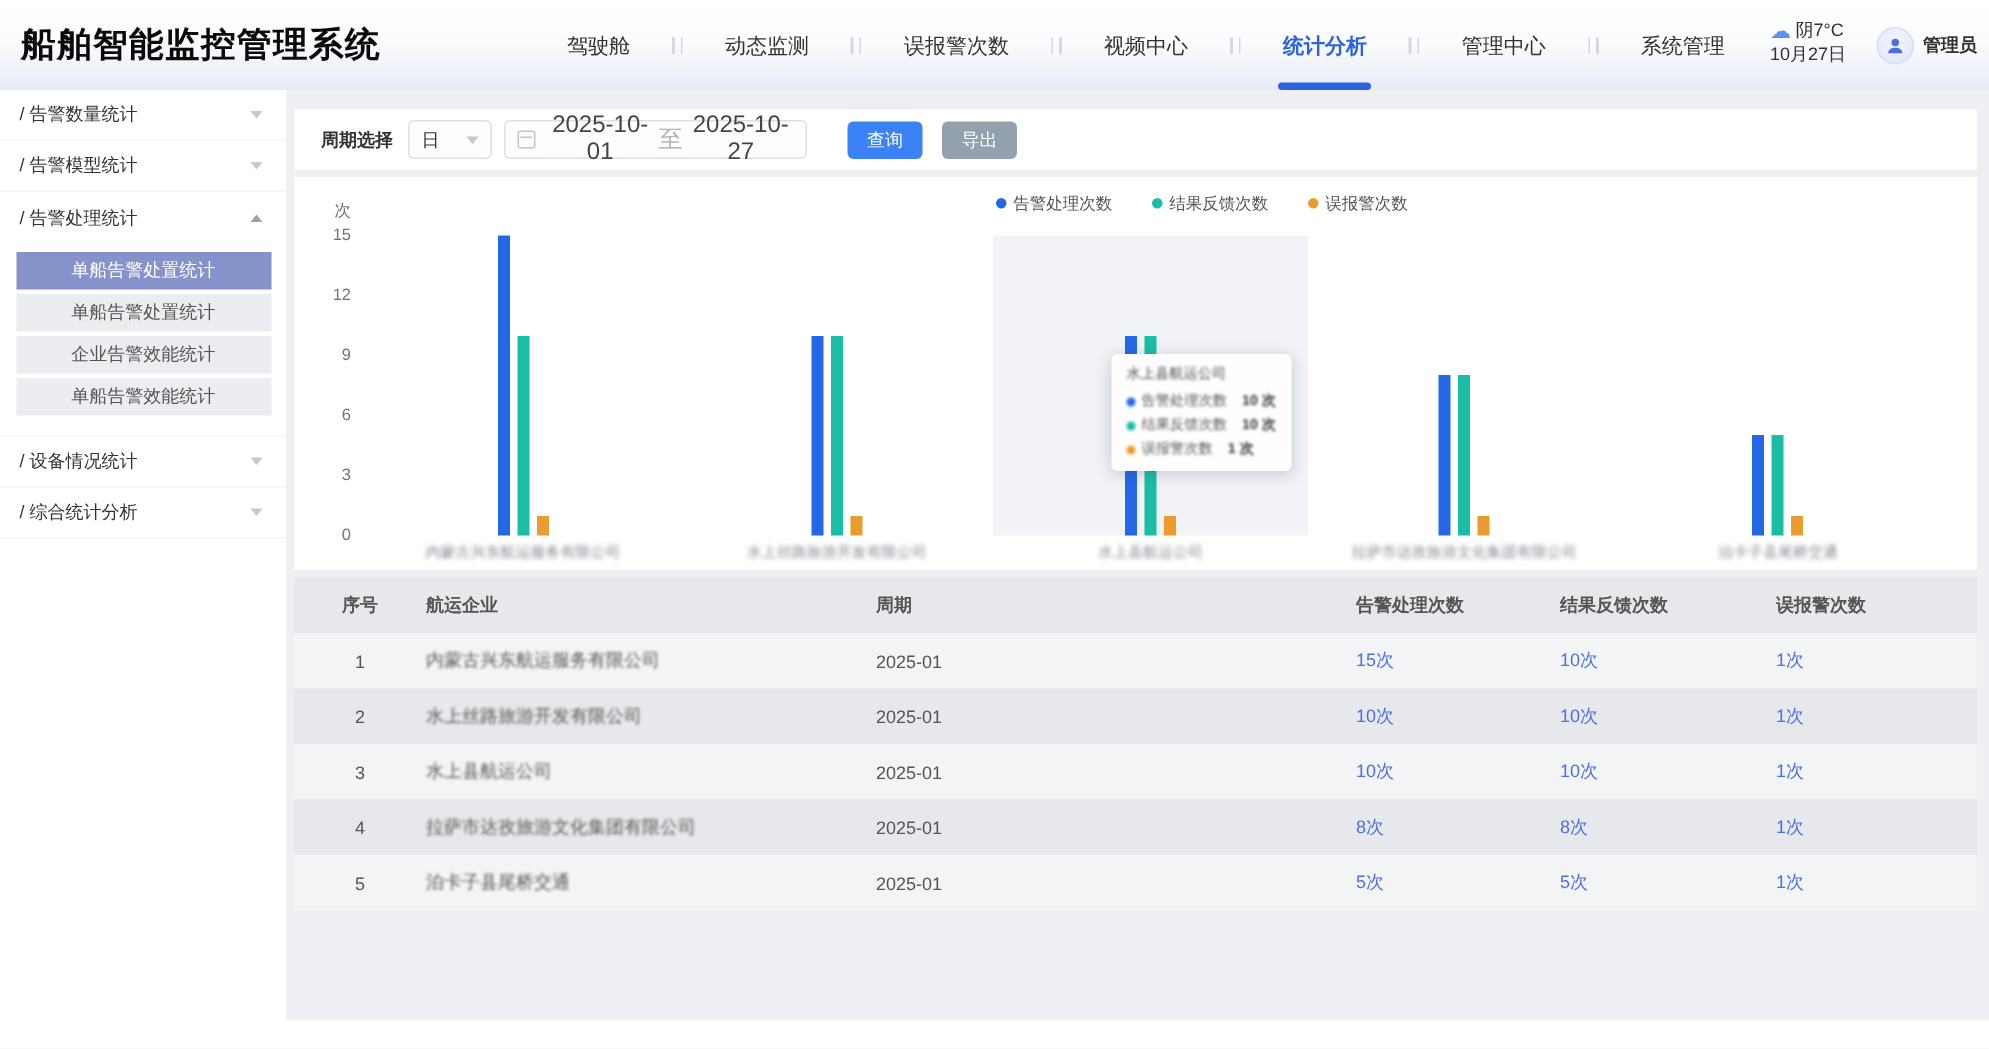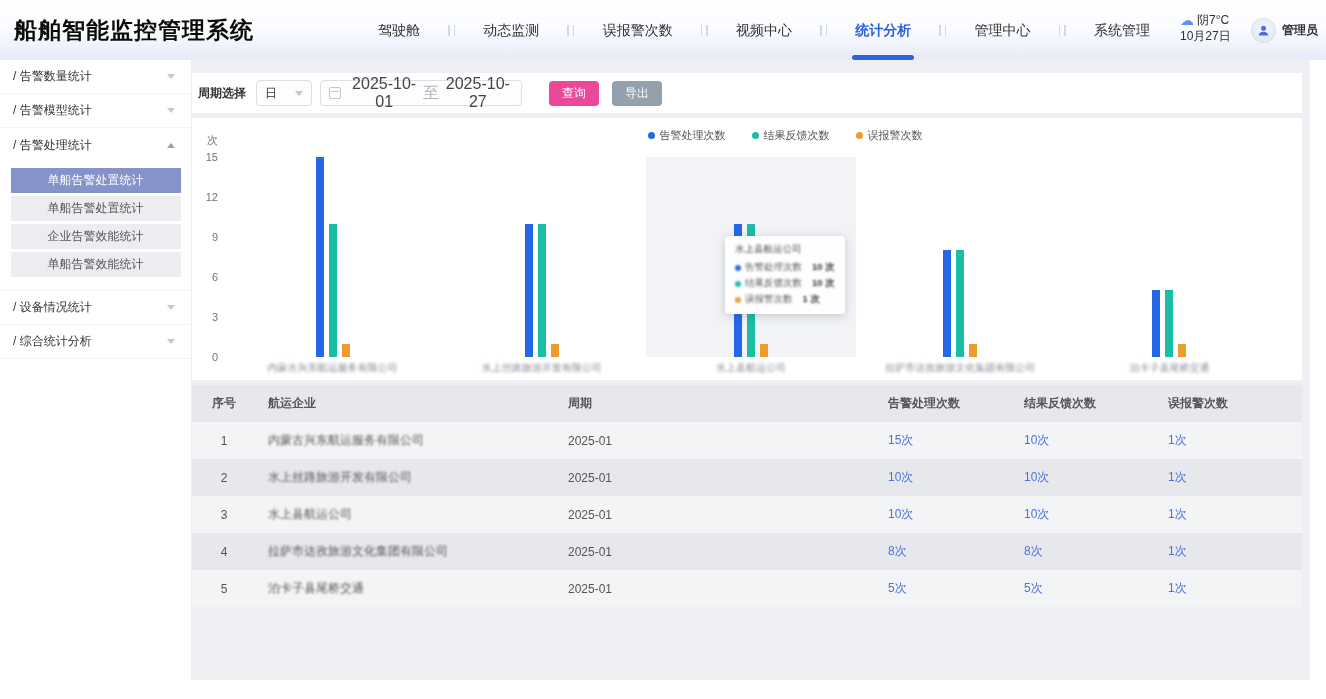--- a/index.html
+++ b/index.html
@@ -49,40 +49,40 @@
   .side-sub-wrap { padding:6px 0 10px 0; border-bottom:1px solid #f3f4f7; }
   .side-sub { width:170px; margin:0 auto 3px auto; height:25px; line-height:25px;
               text-align:center; font-size:12px; color:#555; background:#ebedf0;
               cursor:pointer; }
   .side-sub.active { background:#8692ca; color:#ffffff; }
   .chev { width:0; height:0; border-left:4px solid transparent; border-right:4px solid transparent; }
   .chev.down { border-top:5px solid #c4c8d2; }
   .chev.up { border-bottom:5px solid #9aa0ad; }
 
   
-  .main { position:absolute; left:176px; top:60px; width:1134px; height:620px;
+  .main { position:absolute; left:192px; top:60px; width:1134px; height:620px;
           background:#edeff2; }
   .card { position:absolute; left:4px; width:1122px; background:#ffffff; }
   .toolbar { top:13px; height:40px; display:flex; align-items:center; gap:0; padding-left:18px; }
   .tb-label { font-size:12px; color:#333; font-weight:bold; margin-right:10px; }
   .select { width:56px; height:26px; border:1px solid #dcdfe6; border-radius:4px;
             background:#fdfdfe; display:flex; align-items:center; justify-content:space-between;
             padding:0 8px; font-size:12px; color:#333; cursor:pointer; margin-right:8px; }
   .daterange { width:202px; height:26px; border:1px solid #dcdfe6; border-radius:4px;
                background:#fdfdfe; display:flex; align-items:center; gap:0; padding:0 8px;
                font-size:16px; color:#444; cursor:pointer; }
   .calendar-icon { width:12px; height:12px; border:1px solid #c0c4cc; border-radius:2px;
                    position:relative; margin-right:8px; flex:none; }
   .calendar-icon::before { content:""; position:absolute; left:1px; right:1px; top:3px;
                    height:1px; background:#c0c4cc; }
   .daterange .date { width:72px; text-align:center; }
   .daterange .to { width:24px; text-align:center; color:#b0b3ba; }
   .btn { height:25px; border:none; border-radius:4px; color:#fff; font-size:12px;
          padding:0 13px; cursor:pointer; font-family:inherit; }
-  .btn.primary { background:#ec4899; margin-left:27px; }
+  .btn.primary { background:#3b82f6; margin-left:27px; }
   .btn.secondary { background:#93a0ae; margin-left:13px; }
 
   
   .chart-card { top:58px; height:262px; }
   .legend { position:absolute; left:0; right:0; top:10px; display:flex; justify-content:center;
             gap:26px; padding-left:88px; }
   .legend-item { display:flex; align-items:center; gap:5px; font-size:11px; color:#555; cursor:pointer; }
   .dot { width:7px; height:7px; border-radius:50%; flex:none; }
   .y-unit { position:absolute; left:0; top:15px; width:38px; text-align:right;
             font-size:11px; color:#6e737d; }

